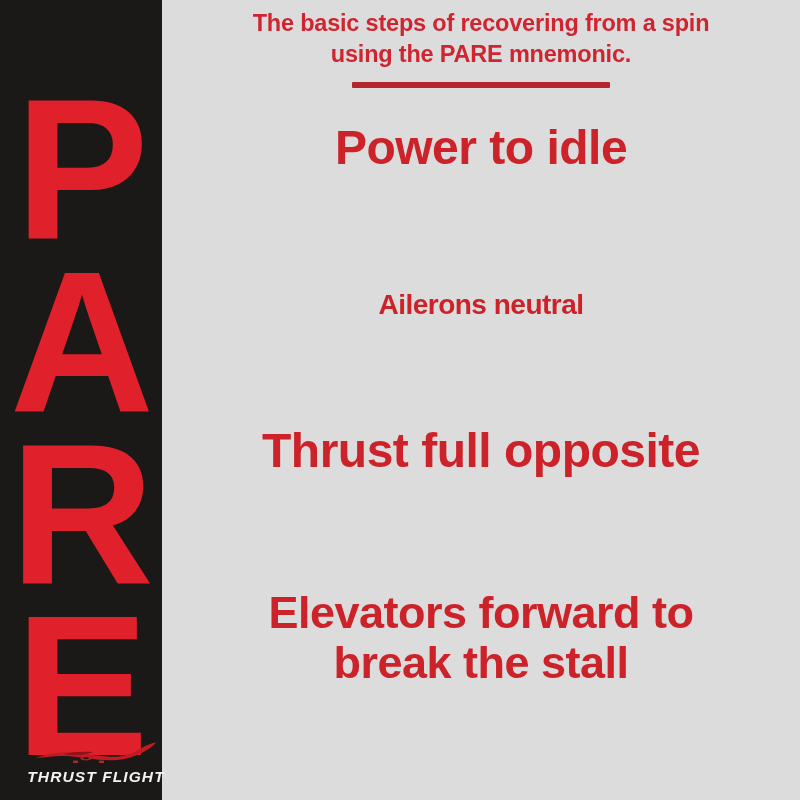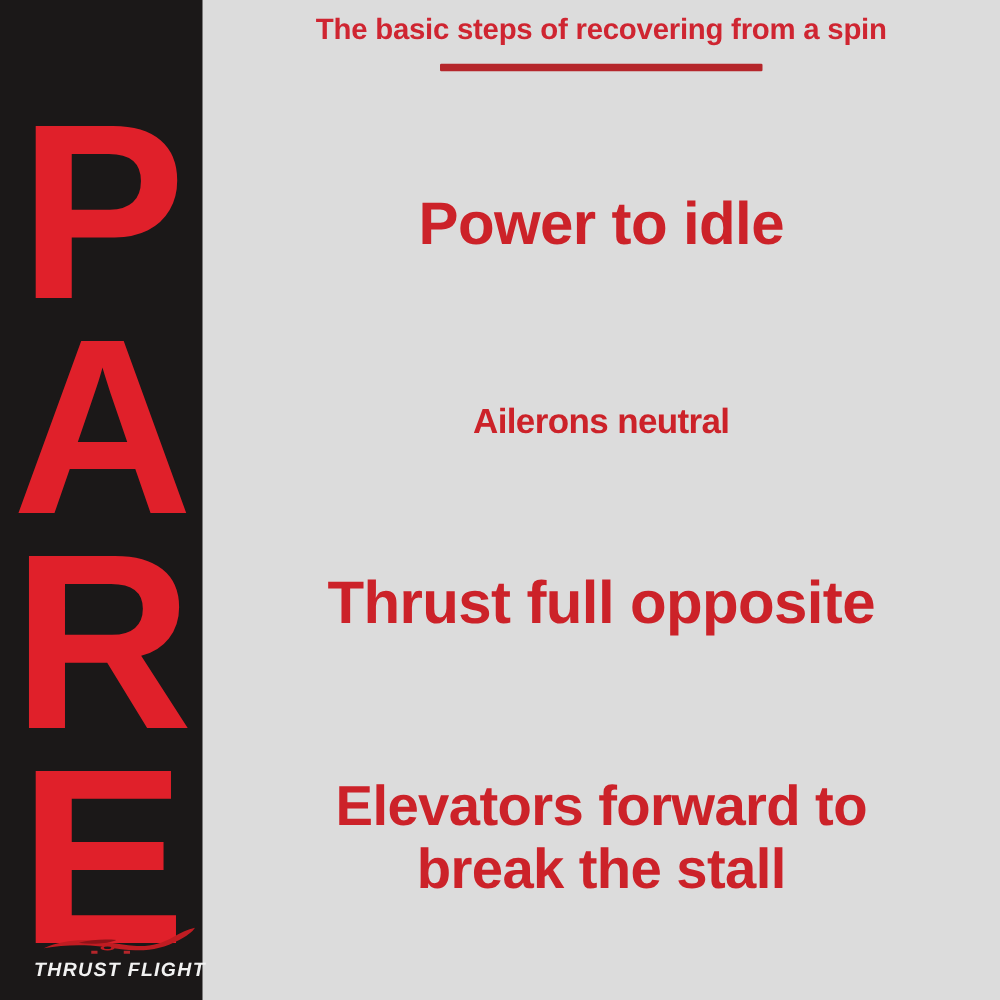--- a/index.html
+++ b/index.html
@@ -102,21 +102,20 @@
 
   .step {
     position:absolute;
     left:0; right:0;
     text-align:center;
     padding:0 28px;
     color:#cc2229;
     font-family:"Liberation Sans", sans-serif;
     font-weight:bold;
     letter-spacing:-0.5px;
-    margin-top:32px;
   }
   .step-line { display:block; }
 
   #step-power    { top:122px; font-size:48px; line-height:1.08; }
   #step-ailerons { top:290px; font-size:28px; line-height:1.08; }
   #step-rudder   { top:424px; font-size:48px; line-height:1.12; }
   #step-elevator { top:588px; font-size:45px; line-height:1.10; }
 </style>
 </head>
 <body>
@@ -147,20 +146,21 @@
       </svg>
       <span class="logo-text">Thrust Flight</span>
     </div>
 
   </aside>
 
   <main class="content">
 
     <header class="headline">
       <span class="headline-line">The basic steps of recovering from a spin</span>
+      <span class="headline-line">using the PARE mnemonic.</span>
       <div class="headline-rule"></div>
     </header>
 
     <section class="step" id="step-power">
       <span class="step-line">Power to idle</span>
     </section>
 
     <section class="step" id="step-ailerons">
       <span class="step-line">Ailerons neutral</span>
     </section>

